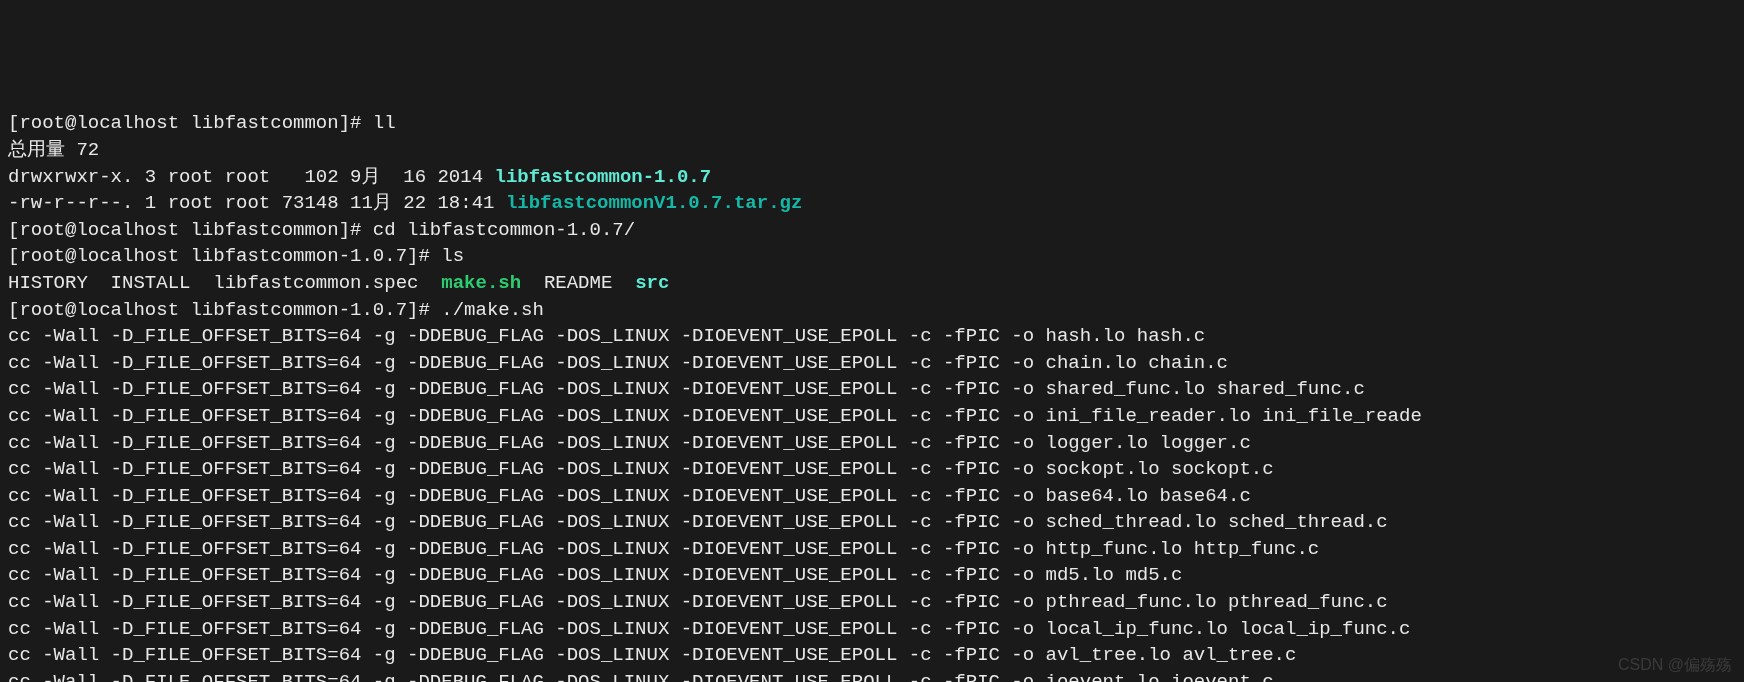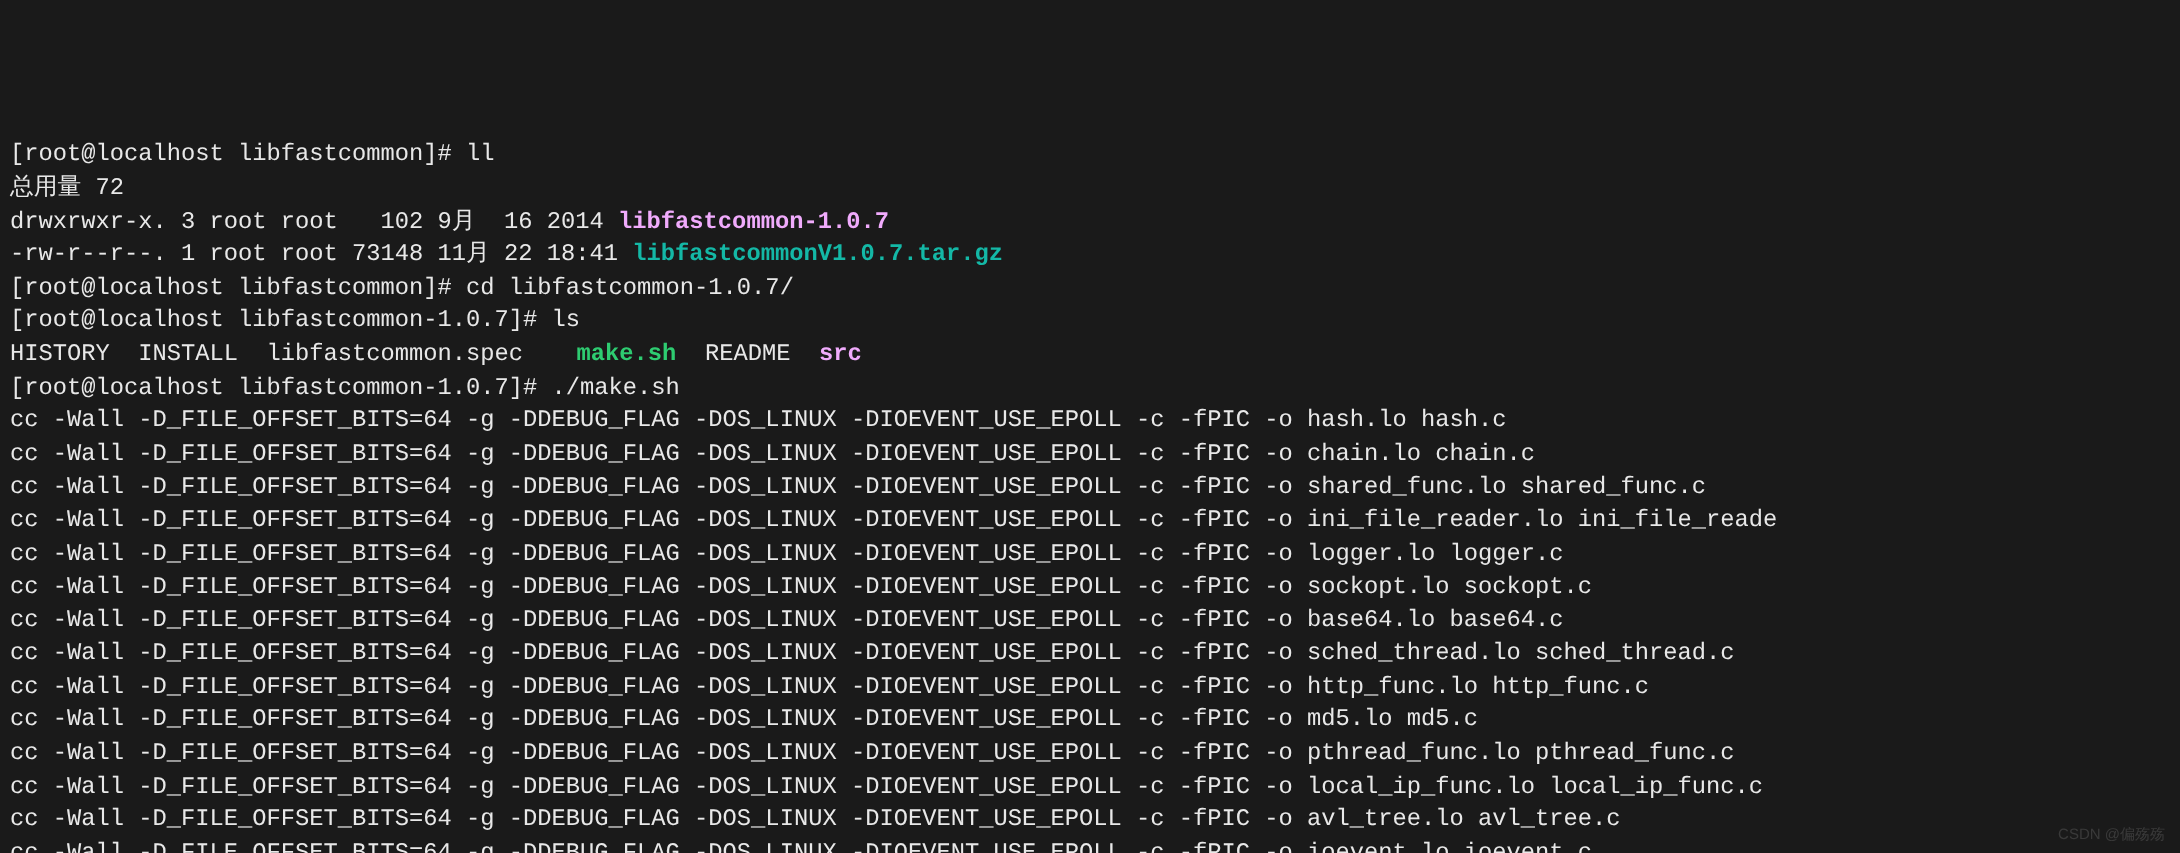--- a/index.html
+++ b/index.html
@@ -9,29 +9,29 @@
     color: #e8e8e8;
     font-family: "Consolas", "Monaco", "Courier New", monospace;
     font-size: 19px;
     line-height: 1.4;
     white-space: pre;
     overflow: hidden;
     width: 1744px;
     box-sizing: border-box;
   }
   .line { display: block; }
-  .dir  { color: #f0abfc; font-weight: bold; }
+  .dir  { color: #5eead4; font-weight: bold; }
   .tar  { color: #14b8a6; font-weight: bold; }
-  .exec { color: #2ecc71; font-weight: bold; margin-left: 20px; }
+  .exec { color: #2ecc71; font-weight: bold; }
   .watermark {
     position: fixed;
     bottom: 6px;
     right: 12px;
     color: rgba(200,200,200,0.18);
-    font-size: 12px;
+    font-size: 16px;
     font-family: sans-serif;
   }
 </style>
 </head>
 <body>
 
 
 
 <div id="terminal"><span class="line"><span>[root@localhost libfastcommon]# ll</span></span><span class="line"><span>总用量 72</span></span><span class="line"><span>drwxrwxr-x. 3 root root   102 9月  16 2014 </span><span class="dir">libfastcommon-1.0.7</span></span><span class="line"><span>-rw-r--r--. 1 root root 73148 11月 22 18:41 </span><span class="tar">libfastcommonV1.0.7.tar.gz</span></span><span class="line"><span>[root@localhost libfastcommon]# cd libfastcommon-1.0.7/</span></span><span class="line"><span>[root@localhost libfastcommon-1.0.7]# ls</span></span><span class="line"><span>HISTORY  INSTALL  libfastcommon.spec  </span><span class="exec">make.sh</span><span>  README  </span><span class="dir">src</span></span><span class="line"><span>[root@localhost libfastcommon-1.0.7]# ./make.sh</span></span><span class="line"><span>cc -Wall -D_FILE_OFFSET_BITS=64 -g -DDEBUG_FLAG -DOS_LINUX -DIOEVENT_USE_EPOLL -c -fPIC -o hash.lo hash.c</span></span><span class="line"><span>cc -Wall -D_FILE_OFFSET_BITS=64 -g -DDEBUG_FLAG -DOS_LINUX -DIOEVENT_USE_EPOLL -c -fPIC -o chain.lo chain.c</span></span><span class="line"><span>cc -Wall -D_FILE_OFFSET_BITS=64 -g -DDEBUG_FLAG -DOS_LINUX -DIOEVENT_USE_EPOLL -c -fPIC -o shared_func.lo shared_func.c</span></span><span class="line"><span>cc -Wall -D_FILE_OFFSET_BITS=64 -g -DDEBUG_FLAG -DOS_LINUX -DIOEVENT_USE_EPOLL -c -fPIC -o ini_file_reader.lo ini_file_reade</span></span><span class="line"><span>cc -Wall -D_FILE_OFFSET_BITS=64 -g -DDEBUG_FLAG -DOS_LINUX -DIOEVENT_USE_EPOLL -c -fPIC -o logger.lo logger.c</span></span><span class="line"><span>cc -Wall -D_FILE_OFFSET_BITS=64 -g -DDEBUG_FLAG -DOS_LINUX -DIOEVENT_USE_EPOLL -c -fPIC -o sockopt.lo sockopt.c</span></span><span class="line"><span>cc -Wall -D_FILE_OFFSET_BITS=64 -g -DDEBUG_FLAG -DOS_LINUX -DIOEVENT_USE_EPOLL -c -fPIC -o base64.lo base64.c</span></span><span class="line"><span>cc -Wall -D_FILE_OFFSET_BITS=64 -g -DDEBUG_FLAG -DOS_LINUX -DIOEVENT_USE_EPOLL -c -fPIC -o sched_thread.lo sched_thread.c</span></span><span class="line"><span>cc -Wall -D_FILE_OFFSET_BITS=64 -g -DDEBUG_FLAG -DOS_LINUX -DIOEVENT_USE_EPOLL -c -fPIC -o http_func.lo http_func.c</span></span><span class="line"><span>cc -Wall -D_FILE_OFFSET_BITS=64 -g -DDEBUG_FLAG -DOS_LINUX -DIOEVENT_USE_EPOLL -c -fPIC -o md5.lo md5.c</span></span><span class="line"><span>cc -Wall -D_FILE_OFFSET_BITS=64 -g -DDEBUG_FLAG -DOS_LINUX -DIOEVENT_USE_EPOLL -c -fPIC -o pthread_func.lo pthread_func.c</span></span><span class="line"><span>cc -Wall -D_FILE_OFFSET_BITS=64 -g -DDEBUG_FLAG -DOS_LINUX -DIOEVENT_USE_EPOLL -c -fPIC -o local_ip_func.lo local_ip_func.c</span></span><span class="line"><span>cc -Wall -D_FILE_OFFSET_BITS=64 -g -DDEBUG_FLAG -DOS_LINUX -DIOEVENT_USE_EPOLL -c -fPIC -o avl_tree.lo avl_tree.c</span></span><span class="line"><span>cc -Wall -D_FILE_OFFSET_BITS=64 -g -DDEBUG_FLAG -DOS_LINUX -DIOEVENT_USE_EPOLL -c -fPIC -o ioevent.lo ioevent.c</span></span></div>
 <div class="watermark">CSDN @偏殇殇</div>

